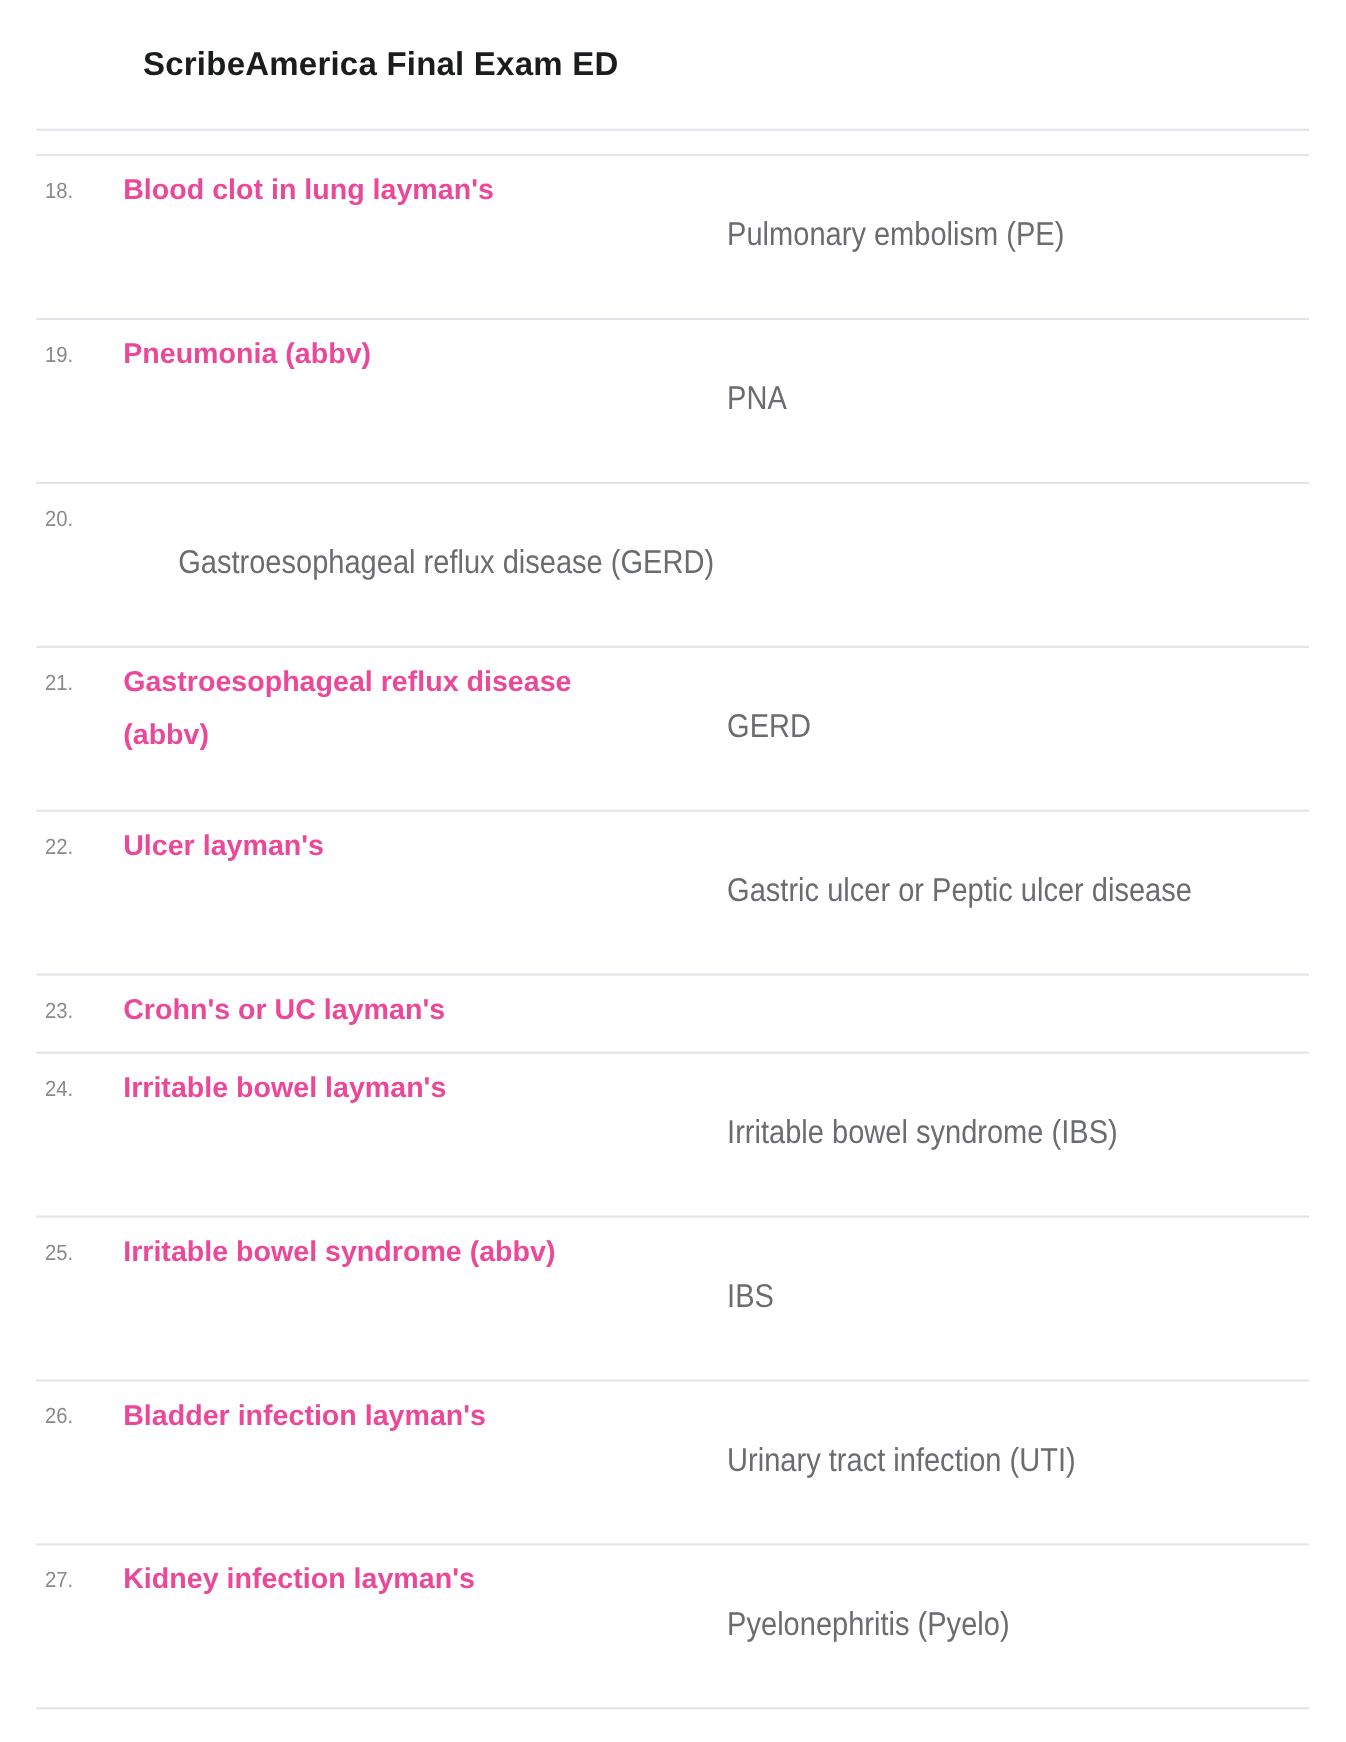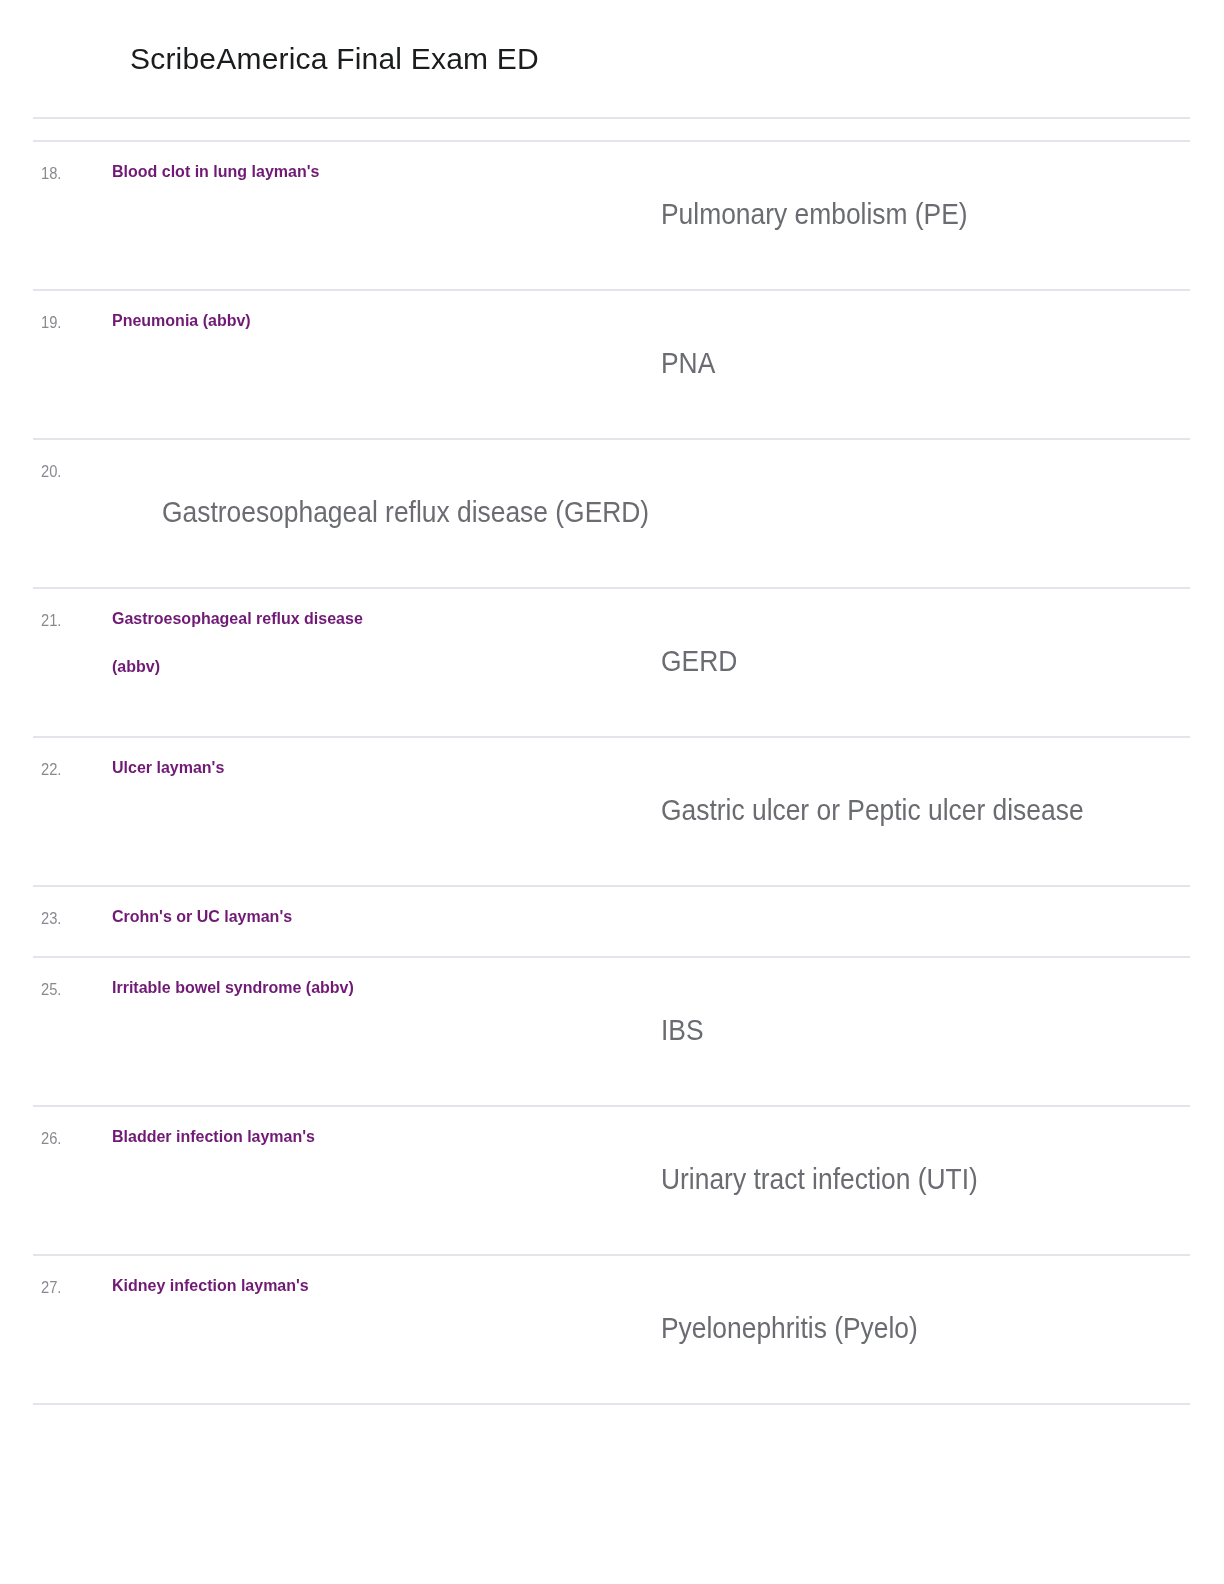--- a/index.html
+++ b/index.html
@@ -11,21 +11,21 @@
     width: 1224px;
     height: 1584px;
     overflow: hidden;
     font-family: "Liberation Sans", sans-serif;
     -webkit-font-smoothing: antialiased;
   }
   .doc-title {
     margin: 42px 0 0 130px;
     font-size: 30px;
     line-height: 34px;
-    font-weight: normal;
+    font-weight: bold;
     color: #1b1c1e;
     letter-spacing: 0.2px;
   }
   .qa-table {
     margin: 41px 0 0 33px;
     width: 1157px;
   }
   .qa-table .thead {
     height: 21px;
     border-top: 2px solid #e4e5ea;
@@ -34,38 +34,38 @@
   .qa-row {
     display: flex;
     align-items: flex-start;
     padding: 2px 0 15px 0;
     border-bottom: 2px solid #e4e5ea;
   }
   .cell-num {
     box-sizing: border-box;
     width: 79px;
     padding: 10px 0 0 8px;
-    font-size: 16px;
+    font-size: 20px;
     line-height: 40px;
     color: #898a90;
     flex-shrink: 0;
   }
   .cell-num .narrow {
     display: inline-block;
     transform: scaleX(0.92);
     transform-origin: 0 50%;
   }
   .cell-q {
     box-sizing: border-box;
     width: 499px;
     padding-top: 4px;
-    font-size: 16px;
+    font-size: 26px;
     line-height: 48px;
     font-weight: bold;
-    color: #701a75;
+    color: #ec4899;
     white-space: pre;
     flex-shrink: 0;
   }
   .cell-a {
     flex: 1;
     padding-top: 10px;
     font-size: 30px;
     line-height: 40px;
     color: #6b6c71;
     white-space: pre;
@@ -134,20 +134,29 @@
     </div>
   </div>
 
   <div class="qa-row">
     <div class="cell-num">
       <span class="narrow">23.</span>
     </div>
     <div class="cell-q">Crohn's or UC layman's</div>
   </div>
 
+  <div class="qa-row">
+    <div class="cell-num">
+      <span class="narrow">24.</span>
+    </div>
+    <div class="cell-q">Irritable bowel layman's</div>
+    <div class="cell-a">
+      <span class="narrow">Irritable bowel syndrome (IBS)</span>
+    </div>
+  </div>
 
   <div class="qa-row">
     <div class="cell-num">
       <span class="narrow">25.</span>
     </div>
     <div class="cell-q">Irritable bowel syndrome (abbv)</div>
     <div class="cell-a">
       <span class="narrow">IBS</span>
     </div>
   </div>

